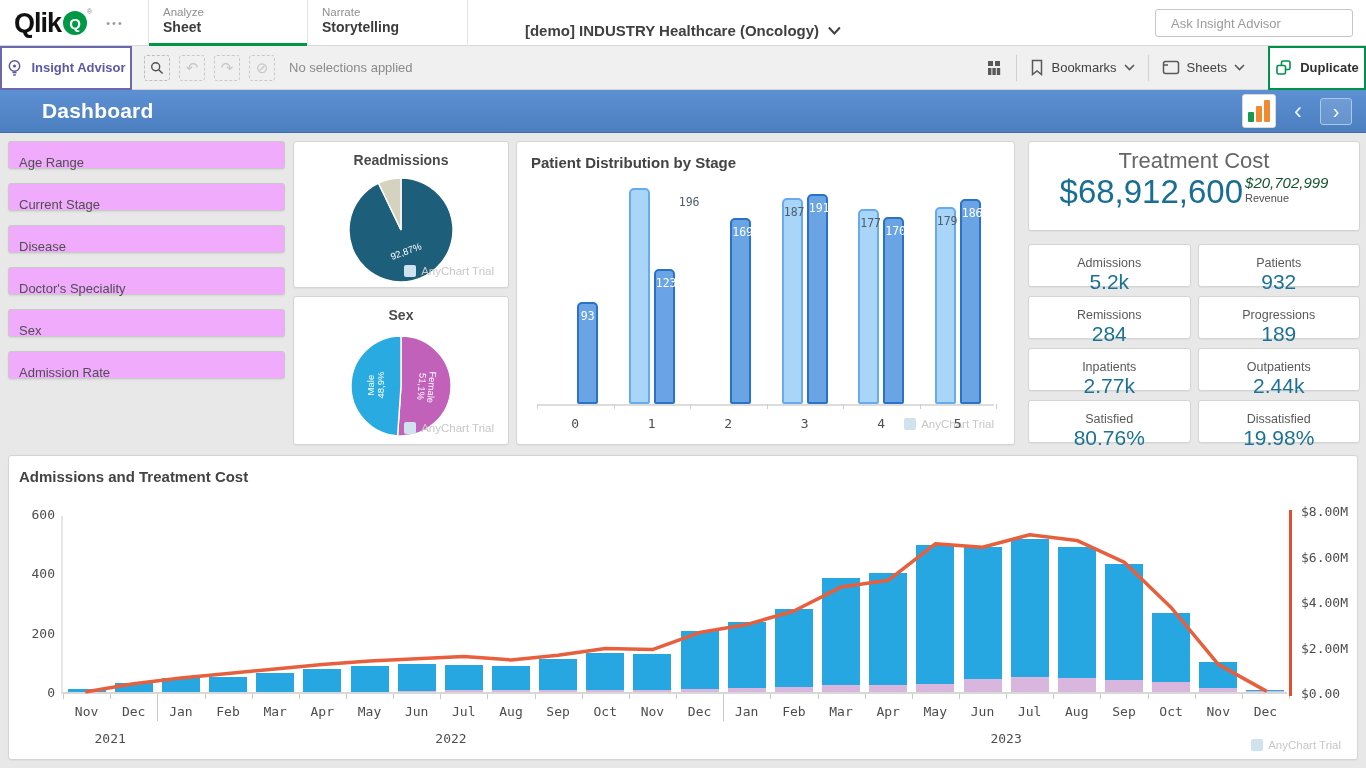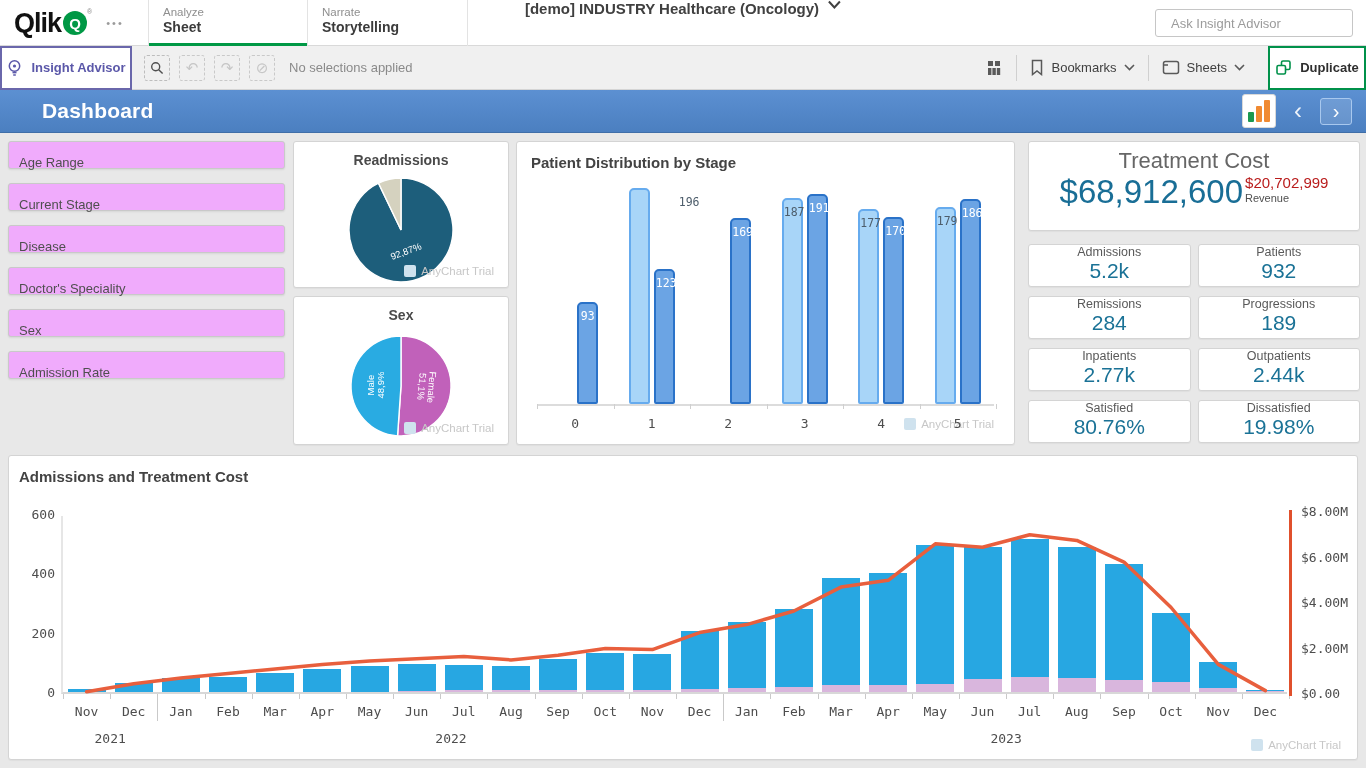--- a/index.html
+++ b/index.html
@@ -12,21 +12,21 @@
   .logo-text { font-size:27px; font-weight:700; color:#111; letter-spacing:-1px; }
   .logo-q { width:24px; height:24px; margin-left:2px; border-radius:50%; background:#009845; color:#fff; font-weight:700; font-size:15px; display:flex; align-items:center; justify-content:center; }
   .logo-r { font-size:7px; color:#888; align-self:flex-start; margin-top:8px; }
   .more-dots { margin-left:14px; color:#9a9a9a; font-size:11px; letter-spacing:2px; cursor:pointer; }
   .tabs { position:absolute; left:148px; top:0; height:46px; display:flex; }
   .tab { width:160px; height:46px; padding:6px 0 0 14px; border-left:1px solid #e3e3e3; border-right:1px solid #e3e3e3; position:relative; cursor:pointer; }
   .tab + .tab { border-left:none; }
   .tab-top { display:block; font-size:11.5px; color:#8f8f8f; }
   .tab-bottom { display:block; font-size:14px; font-weight:700; color:#3b3b3b; margin-top:1px; }
   .tab.active::after { content:""; position:absolute; left:0; right:0; bottom:0; height:3px; background:#009845; }
-  .app-title { position:absolute; left:50%; top:0; transform:translateX(-50%); height:60px; display:flex; align-items:flex-start; gap:9px; font-size:15px; font-weight:700; color:#404040; cursor:pointer; white-space:nowrap; }
+  .app-title { position:absolute; left:50%; top:0; transform:translateX(-50%); height:60px; display:flex; align-items:center; gap:9px; font-size:15px; font-weight:700; color:#404040; cursor:pointer; white-space:nowrap; }
   .search-box { position:absolute; right:13px; top:9px; width:198px; height:28px; border:1px solid #c6c6c6; border-radius:3px; display:flex; align-items:center; padding:0 8px; background:#fff; }
   .search-box input { border:none; outline:none; flex:1; font-size:13px; color:#555; margin-left:7px; font-family:"Liberation Sans",sans-serif; }
   .search-box input::placeholder { color:#9b9b9b; }
 
   
   .toolbar { position:absolute; left:0; top:46px; width:1366px; height:44px; background:#f0f0f0; border-bottom:1px solid #d5d5d5; display:flex; align-items:center; }
   .ia-btn { width:132px; height:44px; background:#fff; border:2px solid #6a67ab; display:flex; align-items:center; justify-content:center; gap:8px; font-size:13px; font-weight:700; color:#5b58a9; cursor:pointer; font-family:"Liberation Sans",sans-serif; flex:0 0 auto; }
   .sel-icons { display:flex; gap:9px; margin-left:12px; }
   .sel-icon { width:26px; height:26px; border:1px dashed #c9c9c9; border-radius:3px; display:flex; align-items:center; justify-content:center; font-size:15px; color:#c6c6c6; cursor:pointer; background:transparent; }
   .sel-icon.enabled { color:#4f4f4f; border-color:#bdbdbd; }
@@ -53,34 +53,34 @@
   .filter-box { height:28px; line-height:26px; background:#f0abfc; border:1px solid #c9c9c9; border-radius:3px; box-shadow:0 1px 2px rgba(0,0,0,.08); font-size:13px; color:#4f4f4f; padding:8px 10px; margin-bottom:14px; cursor:pointer; }
 
   .card-title-c { text-align:center; font-size:14px; font-weight:700; color:#4a4a4a; margin-top:10px; }
   .card-title-l { font-size:15px; font-weight:700; color:#434343; position:absolute; }
 
   #card-readmissions { left:293px; top:8px; width:216px; height:147px; }
   #card-sex { left:293px; top:163px; width:216px; height:149px; }
   #card-stage { left:516px; top:8px; width:499px; height:304px; }
   #card-treatment { left:1028px; top:8px; width:332px; height:90px; }
   #kpis { position:absolute; left:1028px; top:111px; width:332px; display:grid; grid-template-columns:1fr 1fr; column-gap:7px; row-gap:9px; }
-  .kpi-tile { height:43px; background:#fff; border:1px solid #d4d4d4; border-radius:3px; box-shadow:0 1px 1px rgba(0,0,0,.04); text-align:center; padding-top:0; }
+  .kpi-tile { height:43px; background:#fff; border:1px solid #d4d4d4; border-radius:3px; box-shadow:0 1px 1px rgba(0,0,0,.04); text-align:center; padding-top:11px; }
   .kpi-label { font-size:12.5px; color:#595959; }
   .kpi-value { font-size:21px; color:#1a7296; margin-top:0px; }
   #card-combo { left:8px; top:322px; width:1350px; height:305px; }
 
   .pie-host { position:absolute; left:0; top:0; width:100%; height:100%; }
 
   
   #card-treatment { text-align:center; }
   .tc-title { font-size:22px; color:#666; margin-top:6px; }
   .tc-row { display:flex; justify-content:center; align-items:flex-start; margin-top:1px; }
   .tc-value { font-size:33px; color:#196e96; line-height:1.05; }
   .tc-side { text-align:left; margin-left:2px; }
-  .tc-secondary { font-size:15px; color:#b91c1c; line-height:1.1; }
+  .tc-secondary { font-size:15px; color:#14532d; line-height:1.1;font-style:italic; }
   .tc-sec-label { font-size:11px; color:#4f4f4f; }
 
   
   #stage-plot { position:absolute; left:20px; right:20px; bottom:38px; height:224px; border-bottom:2px solid #dcdcdc; }
   .st-bar { position:absolute; bottom:0; width:21px; border-radius:5px 5px 2px 2px; border-style:solid; border-width:2px; }
   .st-label { position:absolute; top:5px; left:0; right:0; text-align:center; font-family:"DejaVu Sans Mono",monospace; font-size:11.5px; }
   .st-tick { position:absolute; top:100%; width:1px; height:5px; background:#cfcfcf; }
   .st-xlab { position:absolute; bottom:13px; width:40px; text-align:center; font-family:"DejaVu Sans Mono",monospace; font-size:13px; color:#4d4d4d; }
 
   

